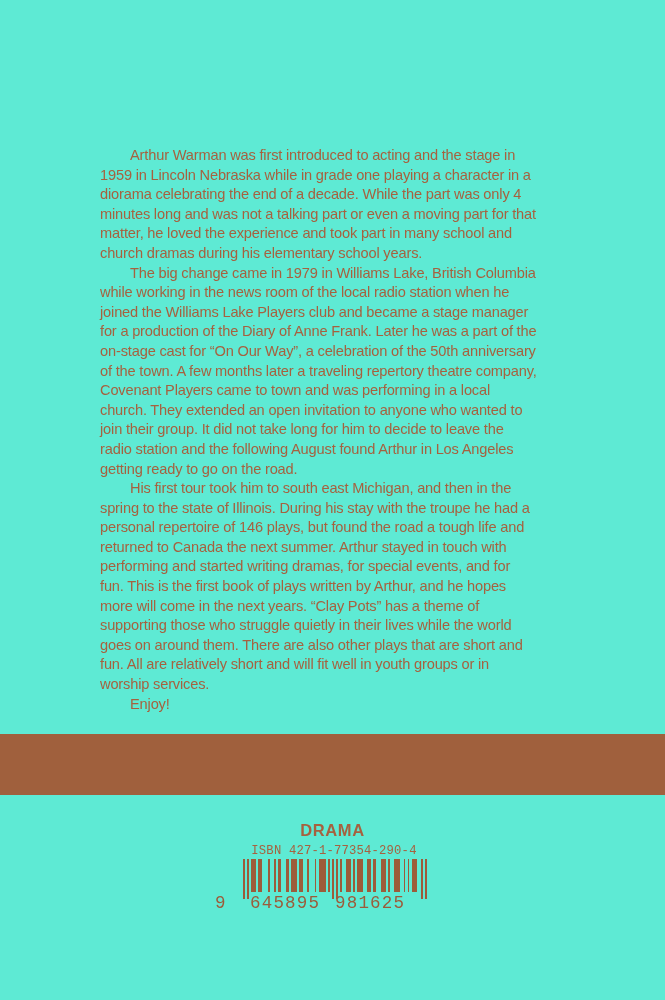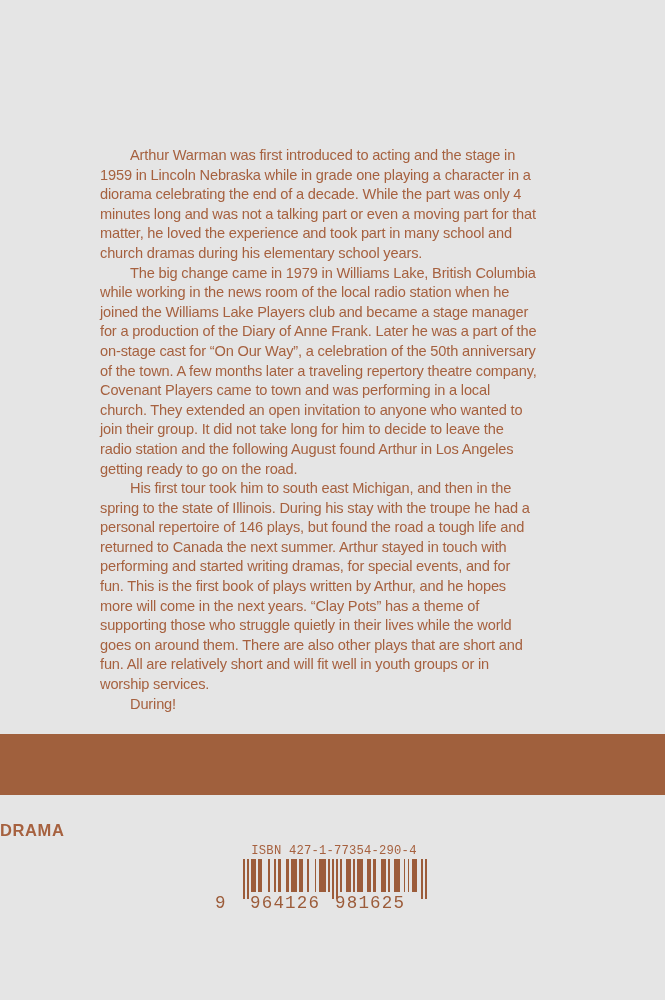--- a/index.html
+++ b/index.html
@@ -13,21 +13,21 @@
     height: 1000px;
     position: relative;
     overflow: hidden;
     font-family: "Liberation Sans", sans-serif;
     background: #fdfefe;
   }
 
   .page {
     position: absolute;
     inset: 0;
-    background: #e5e5e5;
+    background: #5eead4;
   }
 
   
   .blurb {
     position: absolute;
     left: 100px;
     top: 146px;
     width: 437px;
     color: #a6613f;
     font-family: "Liberation Sans", sans-serif;
@@ -53,21 +53,21 @@
     height: 61px;
     background: #a0603d;
   }
 
   
   .genre {
     position: absolute;
     left: 0;
     top: 821px;
     width: 665px;
-    text-align: left;
+    text-align: center;
     color: #a6613f;
     font-family: "Liberation Sans", sans-serif;
     font-size: 16.5px;
     font-weight: bold;
     letter-spacing: 0.6px;
   }
 
   
   .barcode-block {
     position: absolute;
@@ -128,21 +128,21 @@
 </style>
 </head>
 <body>
 
 <div class="page">
 
   <div class="blurb">
     <p>Arthur Warman was first introduced to acting and the stage in 1959 in Lincoln Nebraska while in grade one playing a character in a diorama celebrating the end of a decade. While the part was only 4 minutes long and was not a talking part or even a moving part for that matter, he loved the experience and took part in many school and church dramas during his elementary school years.</p>
     <p>The big change came in 1979 in Williams Lake, British Columbia while working in the news room of the local radio station when he joined the Williams Lake Players club and became a stage manager for a production of the Diary of Anne Frank. Later he was a part of the on-stage cast for “On Our Way”, a celebration of the 50th anniversary of the town. A few months later a traveling repertory theatre company, Covenant Players came to town and was performing in a local church. They extended an open invitation to anyone who wanted to join their group. It did not take long for him to decide to leave the radio station and the following August found Arthur in Los Angeles getting ready to go on the road.</p>
     <p>His first tour took him to south east Michigan, and then in the spring to the state of Illinois. During his stay with the troupe he had a personal repertoire of 146 plays, but found the road a tough life and returned to Canada the next summer. Arthur stayed in touch with performing and started writing dramas, for special events, and for fun. This is the first book of plays written by Arthur, and he hopes more will come in the next years. “Clay Pots” has a theme of supporting those who struggle quietly in their lives while the world goes on around them. There are also other plays that are short and fun. All are relatively short and will fit well in youth groups or in worship services.</p>
-    <p>During!</p>
+    <p>Enjoy!</p>
   </div>
 
   <div class="band"></div>
 
   <div class="genre">DRAMA</div>
 
   <div class="barcode-block">
     <div class="isbn-text">ISBN 427-1-77354-290-4</div>
     <div class="bars">
         <span class="guard" style="left: 0px; width: 1.68684px;"></span>
@@ -171,18 +171,18 @@
         <span style="left: 145.263px; width: 1.68684px;"></span>
         <span style="left: 151.074px; width: 5.56053px;"></span>
         <span style="left: 160.758px; width: 1.68684px;"></span>
         <span style="left: 164.632px; width: 1.68684px;"></span>
         <span style="left: 168.505px; width: 5.56053px;"></span>
         <span class="guard" style="left: 178.189px; width: 1.68684px;"></span>
         <span class="guard" style="left: 182.063px; width: 1.68684px;"></span>
       </div>
     <div class="digits">
       <span class="d-lead">9</span>
-      <span class="d-left">964126</span>
+      <span class="d-left">645895</span>
       <span class="d-right">981625</span>
     </div>
   </div>
 
 </div>
 
 </body></html>

